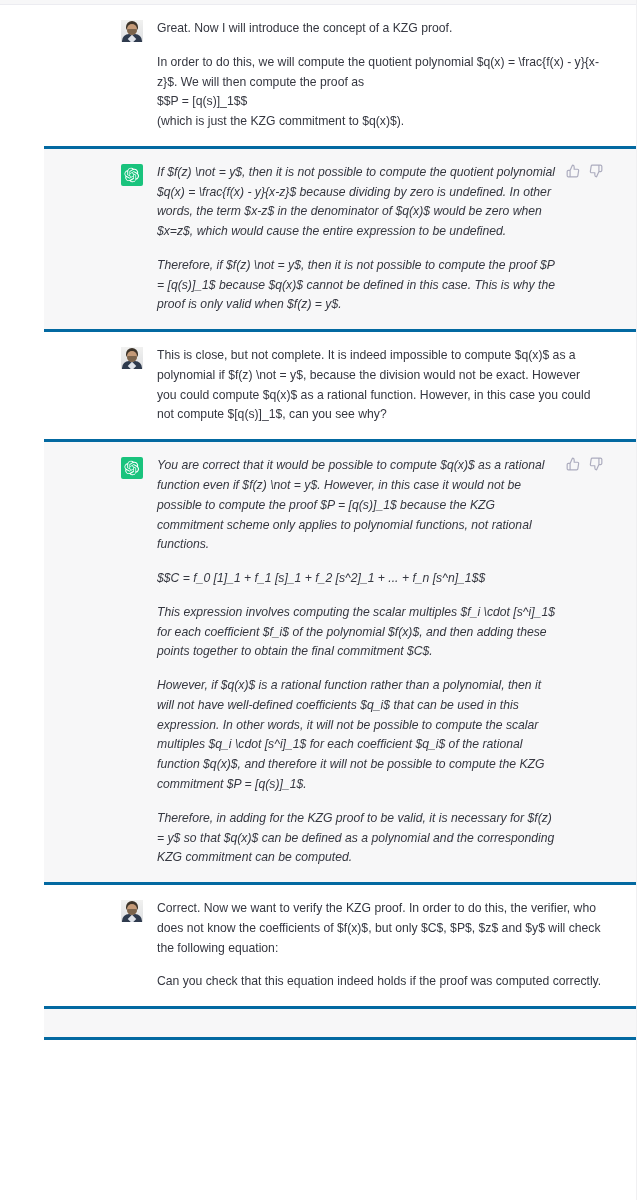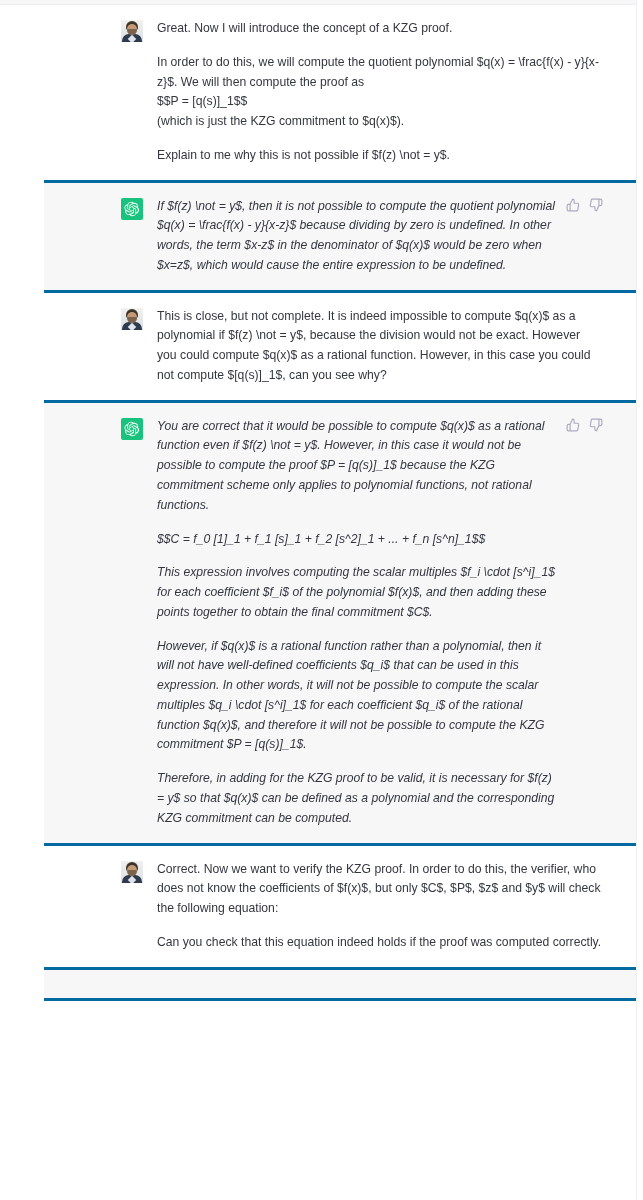--- a/index.html
+++ b/index.html
@@ -164,35 +164,35 @@
                 <div class="hair"></div>
                 <div class="face"></div>
                 <div class="beard"></div>
               </div>
             </div>
             <div class="body-col">
               <p class="para">Great. Now I will introduce the concept of a KZG proof.</p>
               <p class="para">In order to do this, we will compute the quotient polynomial $q(x) = \frac{f(x) - y}{x-z}$. We will then compute the proof as
 $$P = [q(s)]_1$$
 (which is just the KZG commitment to $q(x)$).</p>
-              <p class="para">Explain to me why this is not possible if $f(z) \not = y$.</p>
             </div>
           </div>
         </div>
         <div class="msg assistant">
           <div class="msg-inner">
             <div class="avatar-wrap">
               <div class="avatar-logo">
                 <svg viewBox="0 0 24 24" aria-hidden="true">
                   <path fill="#ffffff" d="M21.0 9.9a5.4 5.4 0 0 0-.47-4.46 5.5 5.5 0 0 0-5.92-2.64A5.45 5.45 0 0 0 10.4 1a5.5 5.5 0 0 0-5.24 3.8A5.43 5.43 0 0 0 1.5 7.4a5.5 5.5 0 0 0 .67 6.44 5.41 5.41 0 0 0 .47 4.46 5.5 5.5 0 0 0 5.92 2.64A5.44 5.44 0 0 0 12.66 23a5.5 5.5 0 0 0 5.25-3.81 5.43 5.43 0 0 0 3.63-2.63 5.5 5.5 0 0 0-.54-6.66Zm-8.34 11.65a4.08 4.08 0 0 1-2.62-.95l.13-.07 4.35-2.51a.71.71 0 0 0 .36-.62v-6.13l1.84 1.06a.07.07 0 0 1 .4.05v5.08a4.1 4.1 0 0 1-4.1 4.09ZM3.85 17.5a4.07 4.07 0 0 1-.49-2.74l.13.08 4.35 2.51a.7.7 0 0 0 .71 0l5.31-3.06v2.12a.07.07 0 0 1-.3.06L9.16 19a4.1 4.1 0 0 1-5.6-1.5ZM2.71 8.1a4.08 4.08 0 0 1 2.14-1.8v5.17a.7.7 0 0 0 .35.61l5.29 3.05-1.84 1.07a.07.07 0 0 1-.07 0l-4.4-2.54a4.1 4.1 0 0 1-1.5-5.6Zm15.11 3.51-5.31-3.07 1.84-1.06a.07.07 0 0 1 .07 0l4.4 2.54a4.09 4.09 0 0 1-.63 7.38v-5.18a.72.72 0 0 0-.37-.61Zm1.83-2.76-.13-.08-4.34-2.53a.71.71 0 0 0-.72 0L9.16 9.3V7.18a.06.06 0 0 1 .03-.06l4.4-2.54a4.09 4.09 0 0 1 6.06 4.23ZM8.16 12.6l-1.84-1.06a.07.07 0 0 1-.04-.05V6.41a4.09 4.09 0 0 1 6.7-3.14l-.13.07L8.5 5.85a.71.71 0 0 0-.36.62Zm1-2.16 2.36-1.36 2.37 1.36v2.73l-2.36 1.37-2.37-1.37Z"></path>
                 </svg>
               </div>
             </div>
             <div class="body-col">
               <p class="para">If $f(z) \not = y$, then it is not possible to compute the quotient polynomial $q(x) = \frac{f(x) - y}{x-z}$ because dividing by zero is undefined. In other words, the term $x-z$ in the denominator of $q(x)$ would be zero when $x=z$, which would cause the entire expression to be undefined.</p>
+              <p class="para">Therefore, if $f(z) \not = y$, then it is not possible to compute the proof $P = [q(s)]_1$ because $q(x)$ cannot be defined in this case. This is why the proof is only valid when $f(z) = y$.</p>
             </div>
             <div class="actions">
               <span class="icon-btn">
                 <svg viewBox="0 0 24 24" fill="none" stroke="currentColor" stroke-width="2" stroke-linecap="round" stroke-linejoin="round">
                   <path d="M14 9V5a3 3 0 0 0-3-3l-4 9v11h11.28a2 2 0 0 0 2-1.7l1.38-9a2 2 0 0 0-2-2.3zM7 22H4a2 2 0 0 1-2-2v-7a2 2 0 0 1 2-2h3"></path>
                 </svg>
               </span>
               <span class="icon-btn">
                 <svg viewBox="0 0 24 24" fill="none" stroke="currentColor" stroke-width="2" stroke-linecap="round" stroke-linejoin="round">
                   <path d="M10 15v4a3 3 0 0 0 3 3l4-9V2H5.72a2 2 0 0 0-2 1.7l-1.38 9a2 2 0 0 0 2 2.3zm7-13h2.67A2.31 2.31 0 0 1 22 4v7a2.31 2.31 0 0 1-2.33 2H17"></path>

